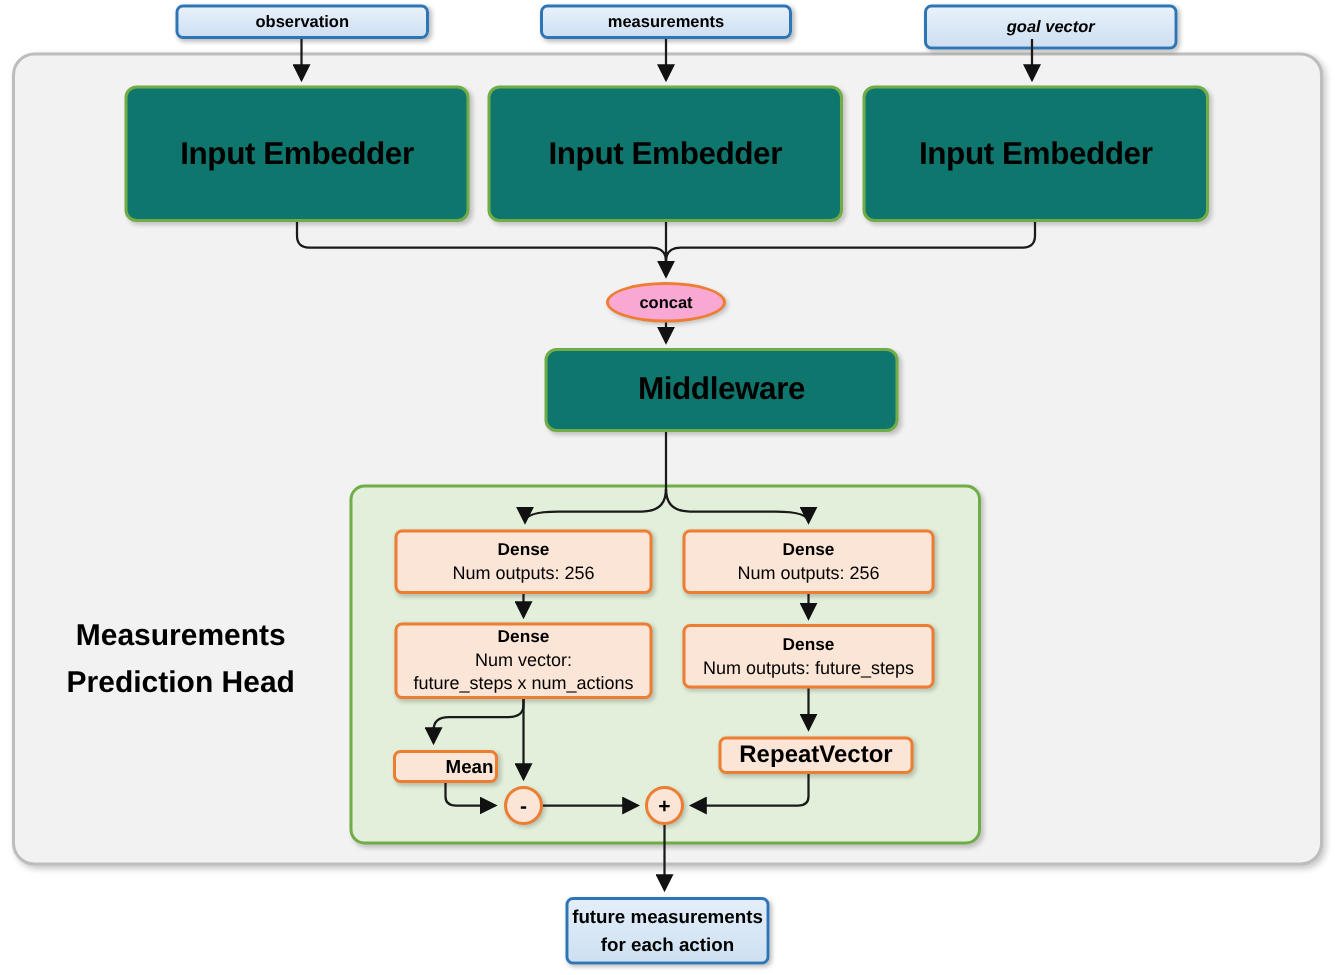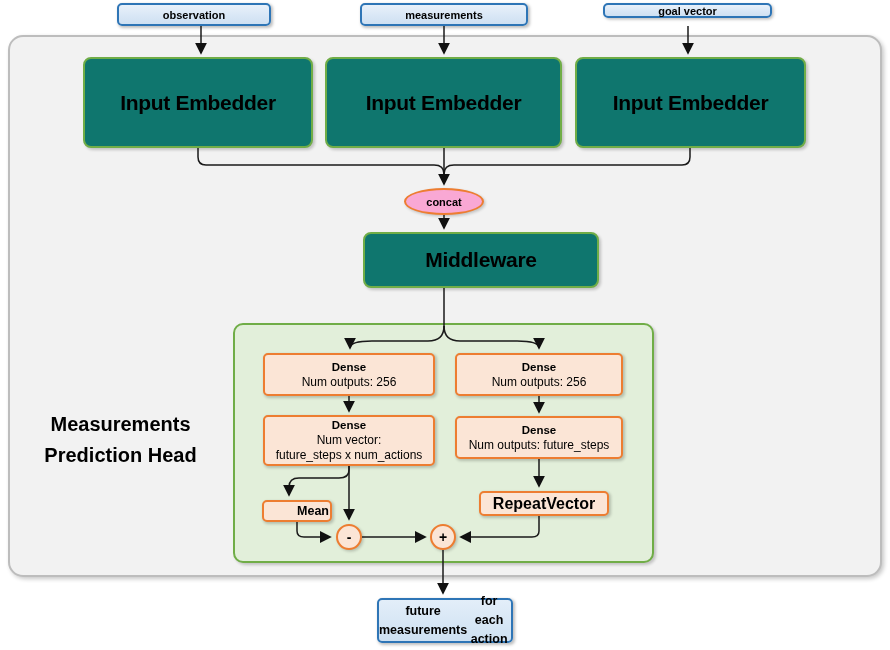--- a/index.html
+++ b/index.html
@@ -48,42 +48,42 @@
     font-weight:bold;font-size:14px;line-height:1;
     box-shadow:1.5px 1.5px 3px rgba(0,0,0,0.2);
   }
   .head-title{
     font-weight:bold;font-size:20px;line-height:31px;text-align:center;
   }
   .small-bold{font-weight:bold;font-size:12.5px;line-height:19px;}
   .out-blue{
     background:linear-gradient(180deg,#e3eef9 0%,#d6e6f5 60%,#cde0f1 100%);
     border:2.5px solid #2e75b6;border-radius:5px;
-    display:flex;flex-direction:row;align-items:center;justify-content:center;
+    display:flex;flex-direction:column;align-items:center;justify-content:center;
     text-align:center;box-shadow:1.5px 1.5px 3px rgba(0,0,0,0.25);
   }
   svg.overlay{position:absolute;left:0;top:0;pointer-events:none;}
 </style>
 </head>
 <body>
 
 <div class="stage">
 
   <div class="abs panel" style="left:8px;top:35px;width:874px;height:542px;"></div>
 
   <div class="abs container-green" style="left:233px;top:323px;width:421px;height:240px;"></div>
 
   <div class="abs head-title" style="left:18px;top:409px;width:205px;">
     <div>Measurements</div>
     <div>Prediction Head</div>
   </div>
 
-  <div class="abs box-blue" style="left:117px;top:3px;width:154px;height:23px;">observation</div>
+  <div class="abs box-blue" style="left:117px;top:3px;width:169px;height:23px;">observation</div>
   <div class="abs box-blue" style="left:360px;top:3px;width:168px;height:23px;">measurements</div>
-  <div class="abs box-blue" style="left:603px;top:3px;width:169px;height:15px;">goal vector</div>
+  <div class="abs box-blue" style="left:616px;top:3px;width:169px;height:30px;font-style:italic;">goal vector</div>
 
   <div class="abs box-green" style="left:83px;top:57px;width:230px;height:91px;">Input Embedder</div>
   <div class="abs box-green" style="left:325px;top:57px;width:237px;height:91px;">Input Embedder</div>
   <div class="abs box-green" style="left:575px;top:57px;width:231px;height:91px;">Input Embedder</div>
 
   <div class="abs node-ellipse" style="left:404px;top:188px;width:80px;height:27px;">concat</div>
 
   <div class="abs box-green" style="left:327px;top:232px;width:236px;height:56px;margin-left:36px;">Middleware</div>
 
   <div class="abs box-orange" style="left:263px;top:353px;width:172px;height:43px;">

